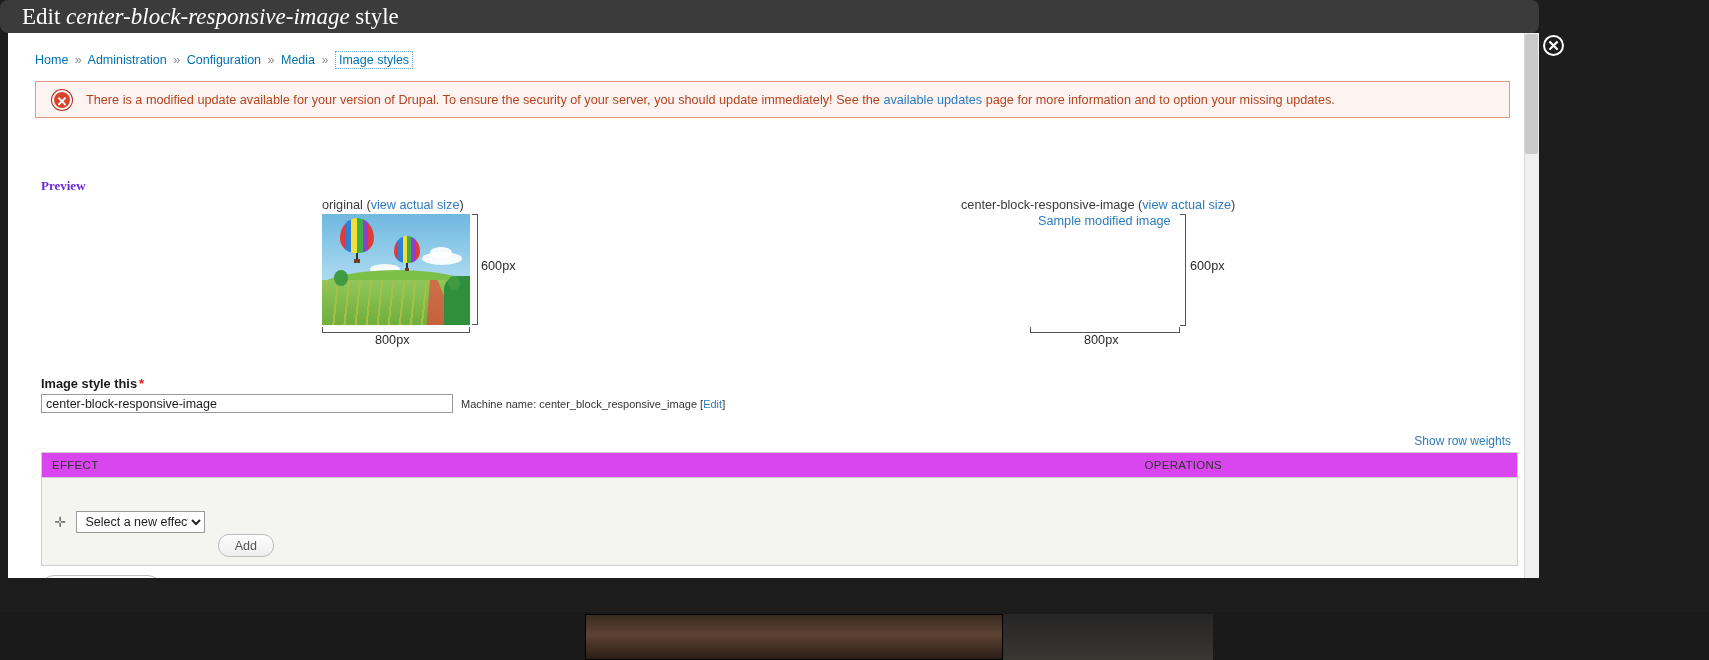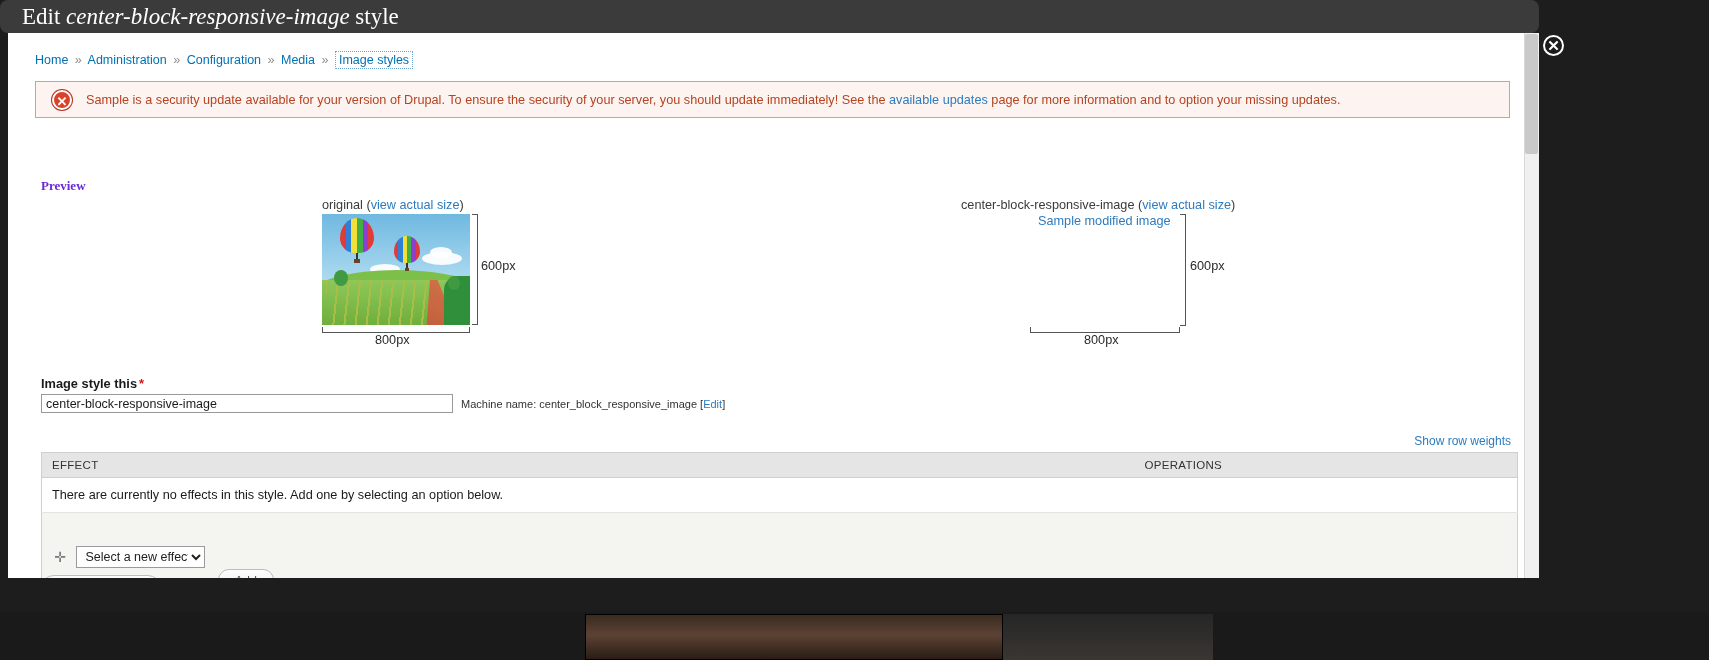--- a/index.html
+++ b/index.html
@@ -292,21 +292,21 @@
   }
 
   
   #effects-table {
     position: absolute; left: 33px; top: 419px;
     width: 1477px;
     border: 1px solid #cfcfcf;
     border-collapse: collapse;
   }
   #effects-table th {
-    background: #e5e5e5;
+    background: #d946ef;
     font-size: 11.5px; font-weight: normal;
     color: #333; text-align: left;
     padding: 6px 10px;
     border-bottom: 1px solid #cfcfcf;
     letter-spacing: .3px;
   }
   #th-effect { width: 1093px; }
   #effects-empty-cell {
     background: #ffffff;
     font-size: 12.7px; color: #1a1a1a;
@@ -385,21 +385,21 @@
     <a href="#">Configuration</a>
     <span class="sep">»</span>
     <a href="#">Media</a>
     <span class="sep">»</span>
     <span class="current">Image styles</span>
   </div>
 
   <div id="error-message">
     <div id="error-icon">✕</div>
     <div id="error-text">
-      <span>Sample is a security update available for your version of Drupal. To ensure the security of your server, you should update immediately! See the </span><a href="#">available updates</a><span> page for more information and to option your missing updates.</span>
+      <span>There is a modified update available for your version of Drupal. To ensure the security of your server, you should update immediately! See the </span><a href="#">available updates</a><span> page for more information and to option your missing updates.</span>
     </div>
   </div>
 
   <div id="preview-label">Preview</div>
 
   <div id="orig-caption" class="preview-caption">
     <span>original (</span><a href="#">view actual size</a><span>)</span>
   </div>
 
   <div id="orig-image-box">
@@ -455,23 +455,20 @@
 
   <table id="effects-table">
     <thead>
       <tr>
         <th id="th-effect">EFFECT</th>
         <th>OPERATIONS</th>
       </tr>
     </thead>
     <tbody>
       <tr>
-        <td id="effects-empty-cell" colspan="2">There are currently no effects in this style. Add one by selecting an option below.</td>
-      </tr>
-      <tr>
         <td id="effects-add-cell" colspan="2">
           <span id="drag-handle">✛</span>
           <select id="effect-select">
             <option>Select a new effect</option>
           </select>
           <button id="add-button">Add</button>
         </td>
       </tr>
     </tbody>
   </table>

